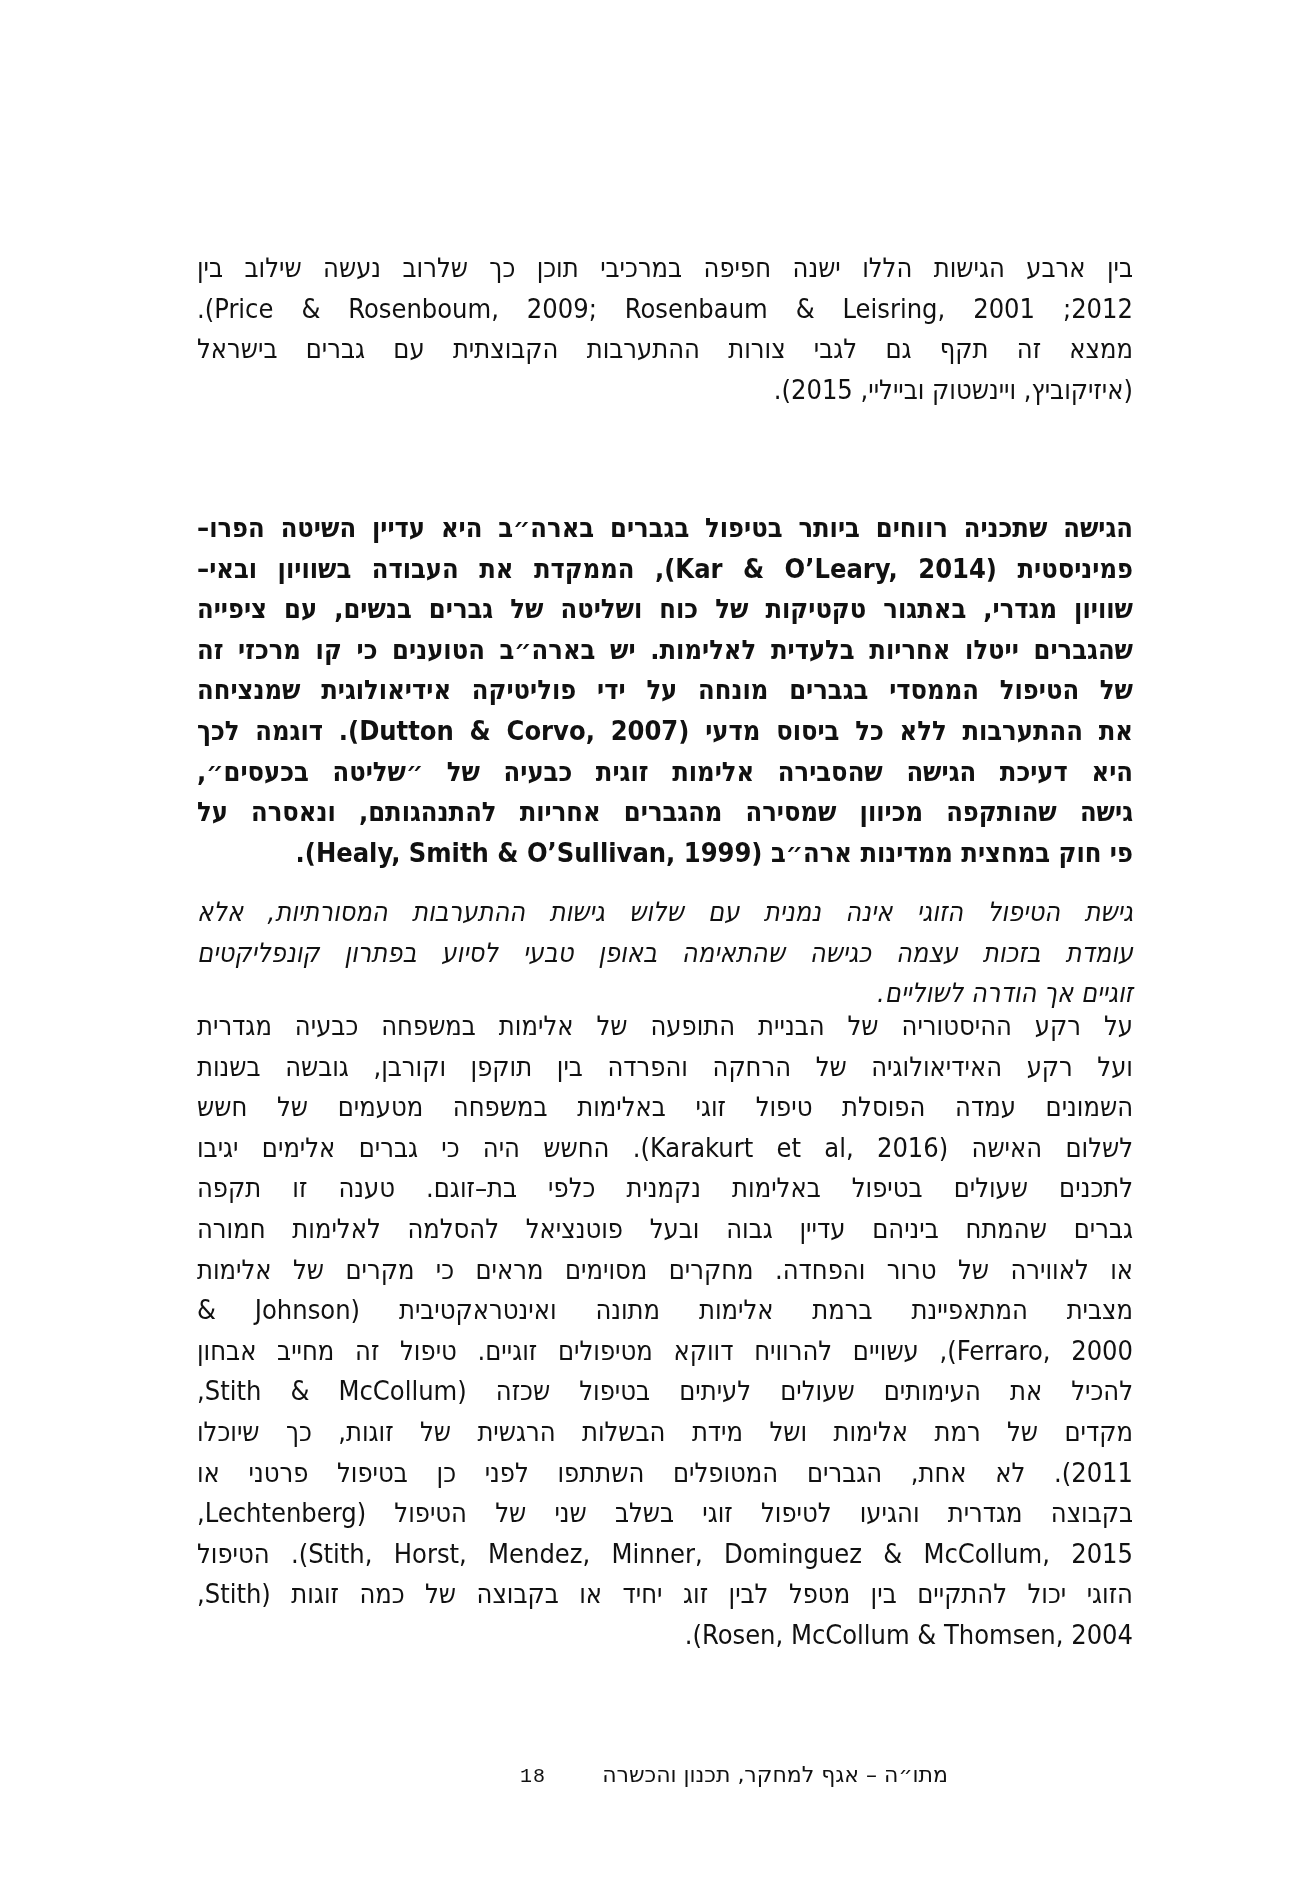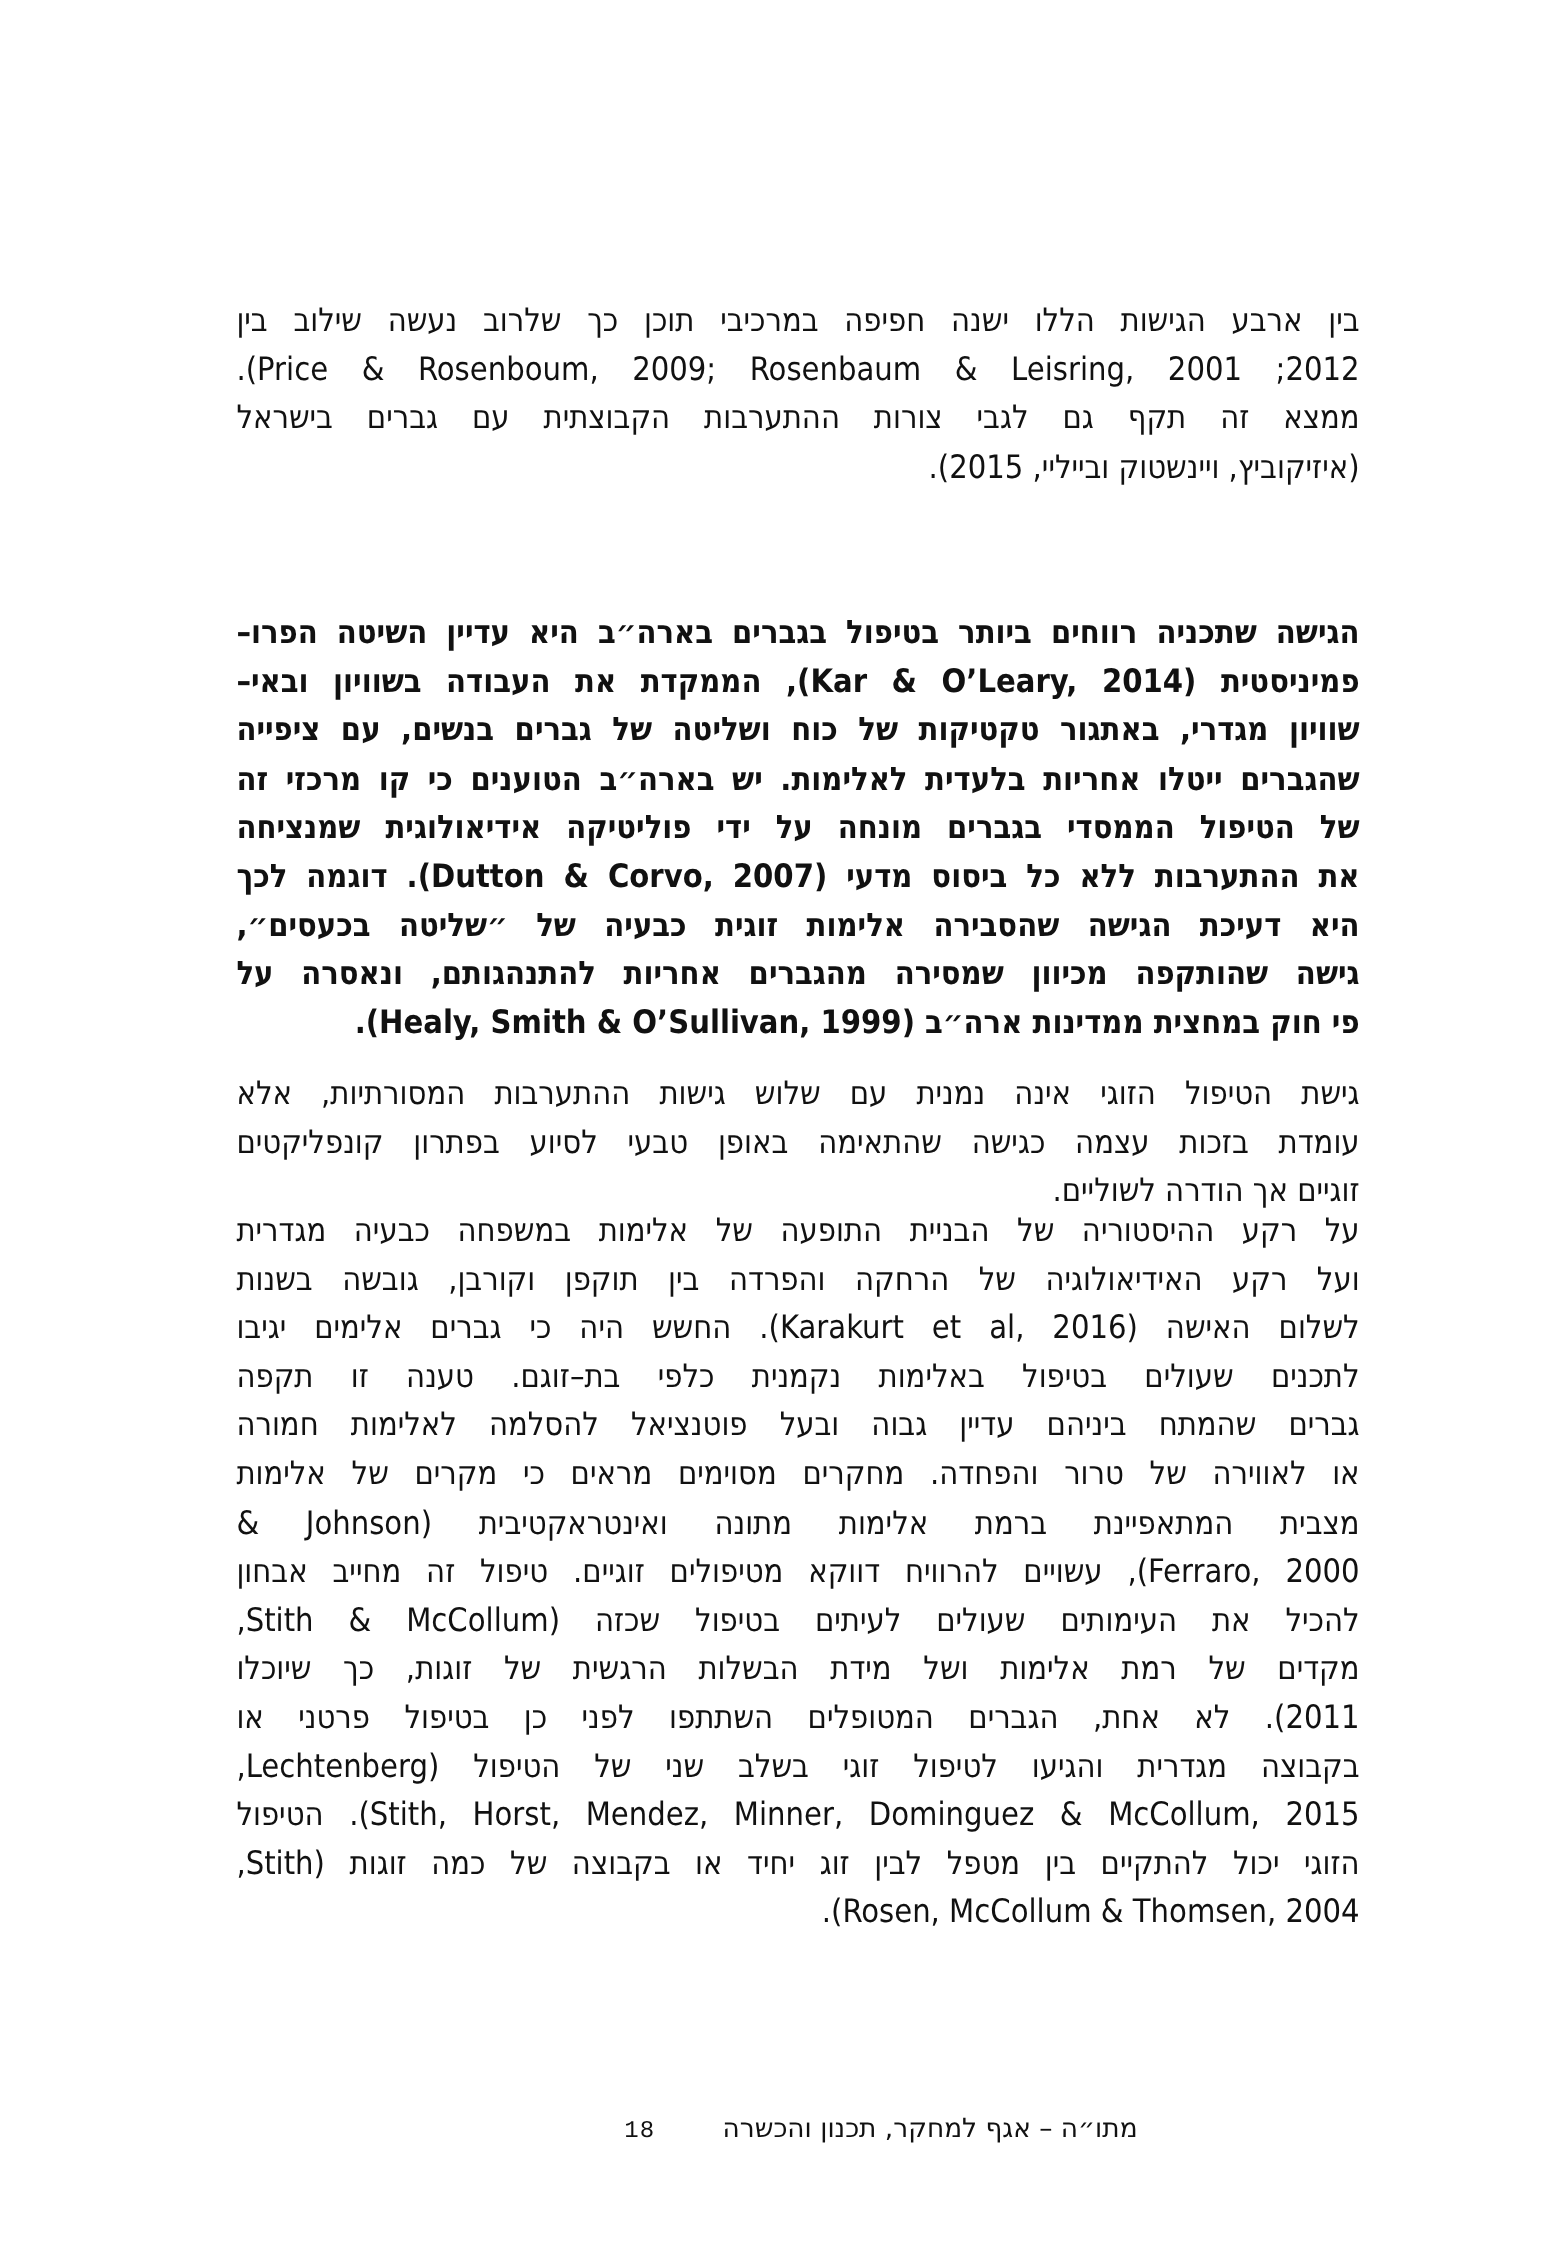--- a/index.html
+++ b/index.html
@@ -9,21 +9,21 @@
     position: absolute; left: 197px; width: 936px;
     direction: rtl; text-align: justify; text-align-last: right;
     font-family: "DejaVu Sans Condensed", "Liberation Sans Narrow", "Liberation Sans", sans-serif;
     font-size: 27px; line-height: 40.6px; color: #111111;
   }
   .para { margin: 0; position: absolute; left: 0; width: 936px; }
   .line { display: block; white-space: nowrap; overflow: visible; text-align: justify; text-align-last: justify; height: 40.6px; }
   .line.last { text-align-last: right; }
   #p1 { top: 248px; }
   #p2 { top: 508px; font-weight: bold; }
-  #p3 { top: 892px; }
+  #p3 { top: 892px; font-style: italic; }
   #p4 { top: 1006px; }
   .footer {
     position: absolute; top: 1762px; right: 167px; direction: rtl;
     font-family: "DejaVu Sans", sans-serif; font-size: 22px; color: #111111;
     display: flex; gap: 56px; align-items: baseline;
   }
   .footer .pagenum { font-size: 20px; letter-spacing: 1px; font-family: Liberation Mono, monospace; }
 </style>
 </head>
 <body>
@@ -52,20 +52,21 @@
 
     <p class="para" id="p3">
       <span class="line">גישת הטיפול הזוגי אינה נמנית עם שלוש גישות ההתערבות המסורתיות, אלא</span>
       <span class="line">עומדת בזכות עצמה כגישה שהתאימה באופן טבעי לסיוע בפתרון קונפליקטים</span>
       <span class="line last">זוגיים אך הודרה לשוליים.</span>
     </p>
 
     <p class="para" id="p4">
       <span class="line">על רקע ההיסטוריה של הבניית התופעה של אלימות במשפחה כבעיה מגדרית</span>
       <span class="line">ועל רקע האידיאולוגיה של הרחקה והפרדה בין תוקפן וקורבן, גובשה בשנות</span>
+      <span class="line">השמונים עמדה הפוסלת טיפול זוגי באלימות במשפחה מטעמים של חשש</span>
       <span class="line">לשלום האישה (Karakurt et al, 2016). החשש היה כי גברים אלימים יגיבו</span>
       <span class="line">לתכנים שעולים בטיפול באלימות נקמנית כלפי בת–זוגם. טענה זו תקפה</span>
       <span class="line">גברים שהמתח ביניהם עדיין גבוה ובעל פוטנציאל להסלמה לאלימות חמורה</span>
       <span class="line">או לאווירה של טרור והפחדה. מחקרים מסוימים מראים כי מקרים של אלימות</span>
       <span class="line">מצבית המתאפיינת ברמת אלימות מתונה ואינטראקטיבית (Johnson &amp;</span>
       <span class="line">Ferraro, 2000), עשויים להרוויח דווקא מטיפולים זוגיים. טיפול זה מחייב אבחון</span>
       <span class="line">להכיל את העימותים שעולים לעיתים בטיפול שכזה (Stith &amp; McCollum,</span>
       <span class="line">מקדים של רמת אלימות ושל מידת הבשלות הרגשית של זוגות, כך שיוכלו</span>
       <span class="line">2011). לא אחת, הגברים המטופלים השתתפו לפני כן בטיפול פרטני או</span>
       <span class="line">בקבוצה מגדרית והגיעו לטיפול זוגי בשלב שני של הטיפול (Lechtenberg,</span>

